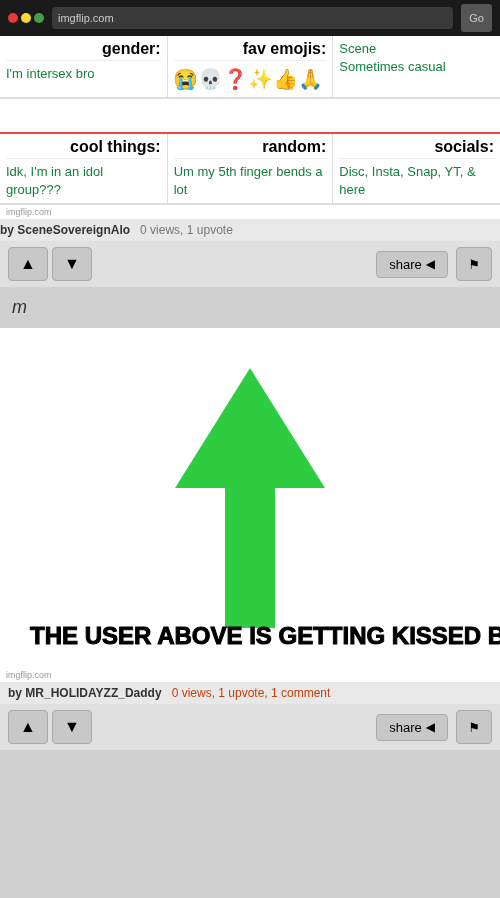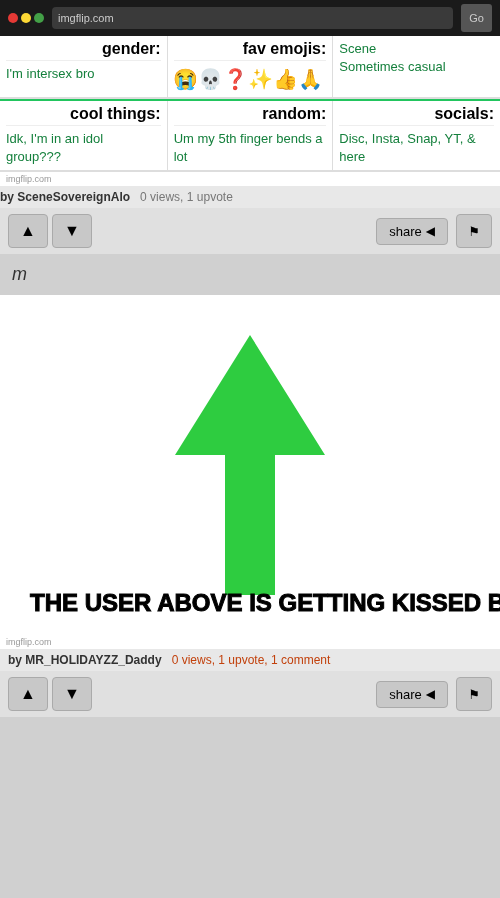--- a/index.html
+++ b/index.html
@@ -82,21 +82,22 @@
       font-size: 13px;
       color: #15803d;
       line-height: 1.4;
     }
     .info-section-middle {
       border-left: 1px solid #ddd;
       border-right: 1px solid #ddd;
     }
 
     .row-divider {
-      border-top: 2px solid #22c55e;
+      border-top: 2px solid #ef4444;
+      margin-top: 33px;
     }
 
     
     .watermark {
       font-size: 9px;
       color: #999;
       padding: 2px 6px;
       background: #fff;
     }
 

